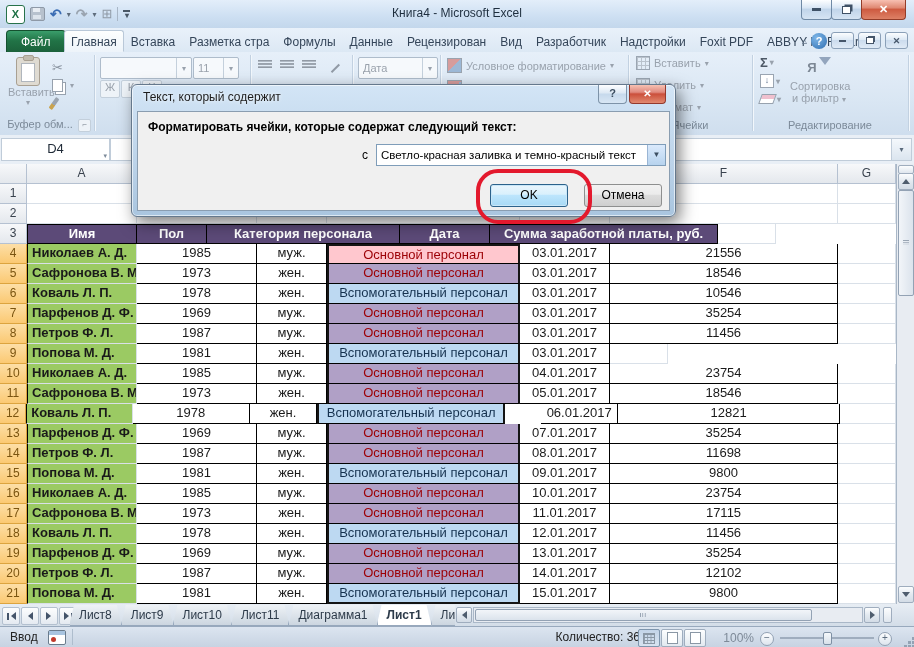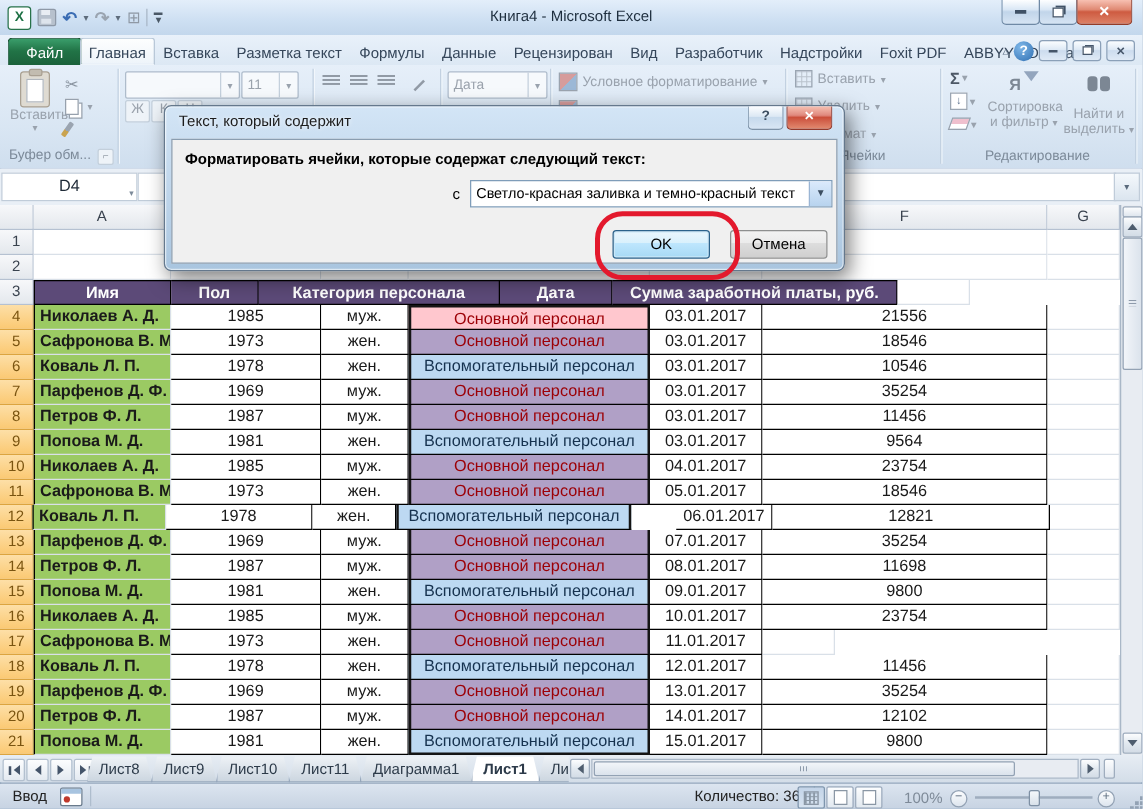--- a/index.html
+++ b/index.html
@@ -211,21 +211,21 @@
         </div>
       <div class="wbtn close">✕</div>
     </div>
   </div>
 
   <div class="tabrow">
     <div class="filetab">Файл</div>
     <div id="rtabs">
         <div class="rtab active">Главная</div>
         <div class="rtab">Вставка</div>
-        <div class="rtab">Разметка текст</div>
+        <div class="rtab">Разметка стра</div>
         <div class="rtab">Формулы</div>
         <div class="rtab">Данные</div>
         <div class="rtab">Рецензирован</div>
         <div class="rtab">Вид</div>
         <div class="rtab">Разработчик</div>
         <div class="rtab">Надстройки</div>
         <div class="rtab">Foxit PDF</div>
         <div class="rtab">ABBYY PDF Trar</div>
       </div>
     <div class="tr-right">
@@ -333,24 +333,20 @@
     <div class="sigma-btn" style="left:760px;top:42px">
         <span class="icon-eraser"></span>
         <span class="dd">▾</span>
       </div>
     <div class="bigbtn" style="left:790px;top:2px">
       <span class="icon-sort">
           <span class="ya">Я</span>
           <span class="funnel"></span>
         </span>
       <div class="cap"><span>Сортировка</span><br><span>и фильтр</span> <span class="dd">▾</span></div>
-    </div>
-    <div class="bigbtn" style="left:850px;top:2px">
-      <span class="icon-bino"></span>
-      <div class="cap"><span>Найти и</span><br><span>выделить</span> <span class="dd">▾</span></div>
     </div>
     <div class="rlabel" style="left:752px;top:67px;width:156px">Редактирование</div>
   </div>
 
   <div class="fbar">
     <div class="namebox"><span>D4</span><span class="nb-dd">▾</span></div>
     <div class="finput"></div>
     <div class="fchev">▾</div>
   </div>
 
@@ -445,21 +441,20 @@
           <div class="cell tb" style="width: 228px;">11456</div>
           <div class="cell" style="width: 58px;"></div>
         </div>
         <div class="grow">
           <div class="rowh sel">9</div>
           <div class="cell cname" style="width: 110px;">Попова М. Д.</div>
           <div class="cell tb" style="width: 120px;">1981</div>
           <div class="cell tb" style="width: 70px;">жен.</div>
           <div class="cell tb cat cat-vsp" style="width: 193px;">Вспомогательный персонал</div>
           <div class="cell tb" style="width: 90px;">03.01.2017</div>
-          <div class="cell tb" style="width: 228px;">9564</div>
           <div class="cell" style="width: 58px;"></div>
         </div>
         <div class="grow">
           <div class="rowh sel">10</div>
           <div class="cell cname" style="width: 110px;">Николаев А. Д.</div>
           <div class="cell tb" style="width: 120px;">1985</div>
           <div class="cell tb" style="width: 70px;">муж.</div>
           <div class="cell tb cat cat-osn" style="width: 193px;">Основной персонал</div>
           <div class="cell tb" style="width: 90px;">04.01.2017</div>
           <div class="cell tb" style="width: 228px;">23754</div>
@@ -525,20 +520,21 @@
           <div class="cell tb" style="width: 228px;">23754</div>
           <div class="cell" style="width: 58px;"></div>
         </div>
         <div class="grow">
           <div class="rowh sel">17</div>
           <div class="cell cname" style="width: 110px;">Сафронова В. М.</div>
           <div class="cell tb" style="width: 120px;">1973</div>
           <div class="cell tb" style="width: 70px;">жен.</div>
           <div class="cell tb cat cat-osn" style="width: 193px;">Основной персонал</div>
           <div class="cell tb" style="width: 90px;">11.01.2017</div>
+          <div class="cell tb" style="width: 228px;">17115</div>
           <div class="cell" style="width: 58px;"></div>
         </div>
         <div class="grow">
           <div class="rowh sel">18</div>
           <div class="cell cname" style="width: 110px;">Коваль Л. П.</div>
           <div class="cell tb" style="width: 120px;">1978</div>
           <div class="cell tb" style="width: 70px;">жен.</div>
           <div class="cell tb cat cat-vsp" style="width: 193px;">Вспомогательный персонал</div>
           <div class="cell tb" style="width: 90px;">12.01.2017</div>
           <div class="cell tb" style="width: 228px;">11456</div>

